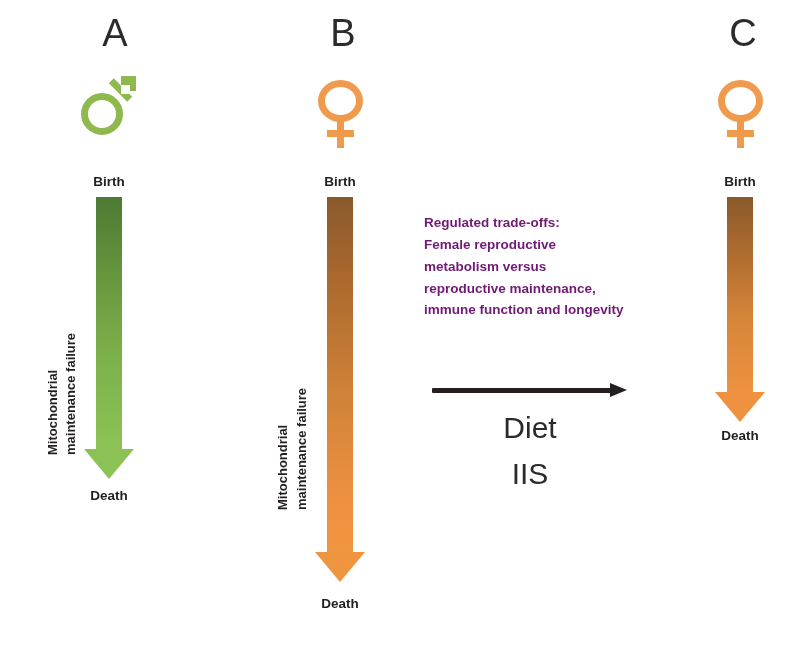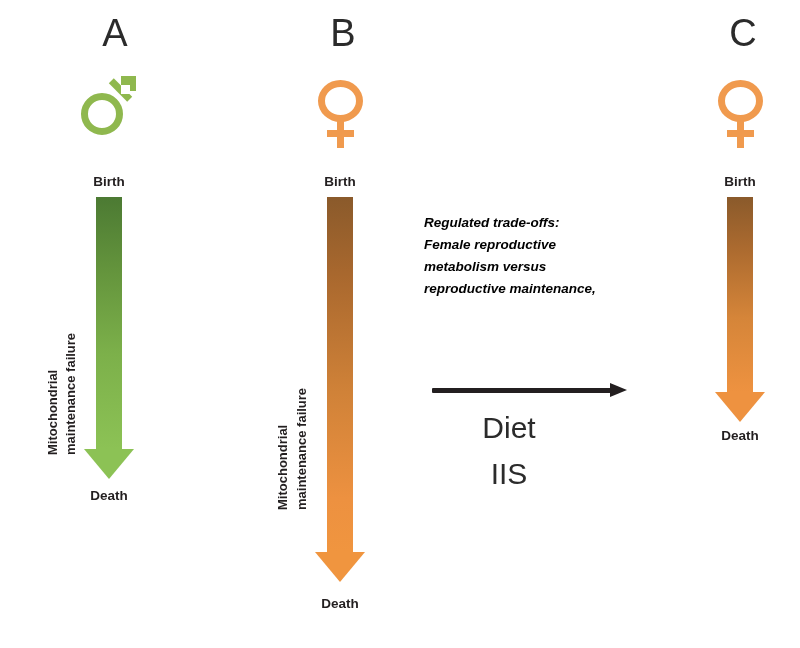--- a/index.html
+++ b/index.html
@@ -166,24 +166,23 @@
     color: #231f20;
     white-space: nowrap;
     line-height: 1;
   }
 
   
   .tradeoff {
     position: absolute;
     font-size: 13.5px;
     font-weight: 700;
-    color: #000000;
+    color: #701a75;
     line-height: 1.62;
     white-space: nowrap;
-    font-style: italic;
   }
 
   
   .hzarrow {
     position: absolute;
   }
   .hzarrow .hline {
     position: absolute;
     left: 0;
     top: 0;
@@ -262,28 +261,29 @@
     <div class="vcaption" style="left:295px; top:510px;">maintenance failure</div>
 
     <div class="endlabel" style="left:300px; top:596px;">Death</div>
   </div>
 
   <div class="tradeoff" style="left:424px; top:212px;">
     <div>Regulated trade-offs:</div>
     <div>Female reproductive</div>
     <div>metabolism versus</div>
     <div>reproductive maintenance,</div>
+    <div>immune function and longevity</div>
   </div>
 
   <div class="hzarrow" style="left:432px; top:388px; width:196px;">
     <div class="hline" style="width:180px;"></div>
     <div class="hhead" style="left:178px;"></div>
   </div>
 
-  <div class="interventions" style="left:434px; top:405px;">
+  <div class="interventions" style="left:455px; top:405px;">
     <div>Diet</div>
     <div>IIS</div>
   </div>
 
   <div class="panel">
 
     <div class="panel-letter" style="left:713px; top:14px;">C</div>
 
     <div class="sym female" style="left:718px; top:80px;">
       <div class="ring"></div>

